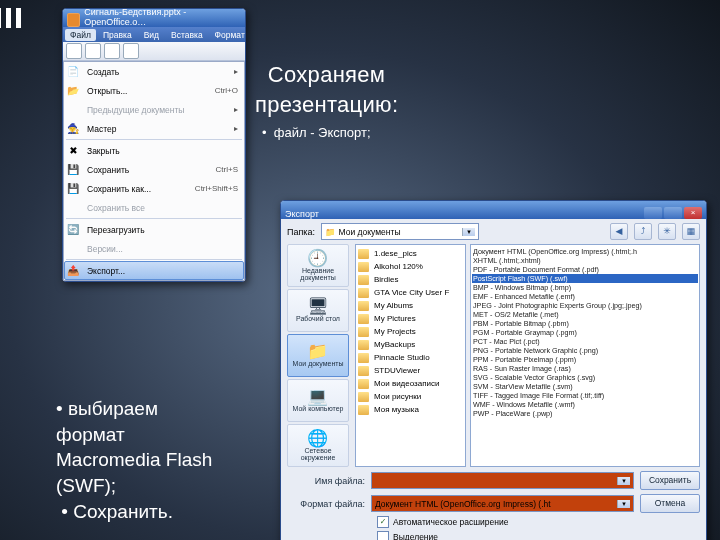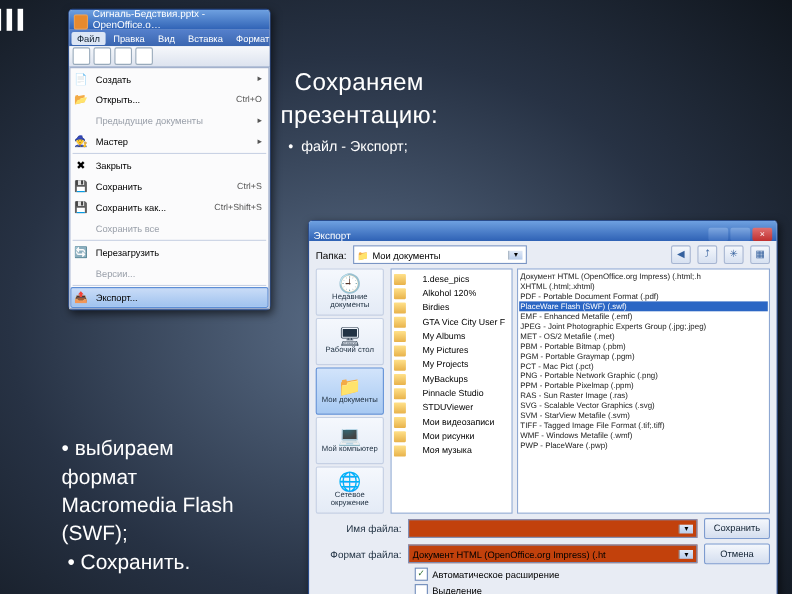--- a/index.html
+++ b/index.html
@@ -40,21 +40,21 @@
   #sc2 .combo{flex:0 0 150px;height:15px;background:#fff;border:1px solid #7a95c4;display:flex;align-items:center;padding:0 3px;gap:3px;font-size:8.5px}
   #sc2 .combo .dd{margin-left:auto;width:12px;text-align:center;background:linear-gradient(#dfe8f6,#b9cdec);border-left:1px solid #9ab;font-size:7px}
   #sc2 .navico{width:16px;height:15px;border:1px solid #a7b6d2;border-radius:2px;background:linear-gradient(#f4f7fc,#d7e1f1);font-size:9px;text-align:center;line-height:15px;color:#35619e}
   #sc2 .mainrow{display:flex;gap:6px}
   #sc2 .places{width:62px;display:flex;flex-direction:column;gap:2px}
   #sc2 .place{height:41px;border:1px solid #c5d0e4;border-radius:2px;background:linear-gradient(#f5f8fd,#e4ebf6);display:flex;flex-direction:column;align-items:center;justify-content:center;font-size:7px;color:#234;text-align:center;line-height:1.05}
   #sc2 .place.sel{background:linear-gradient(#d2e4fb,#a7c9f2);border-color:#5d8ed6}
   #sc2 .plico{font-size:17px;line-height:1}
   #sc2 .lists{flex:1;display:flex;gap:4px}
   #sc2 .flist{width:105px;border:1px solid #8ea8d2;background:#fff;padding:2px;font-size:8px}
-  #sc2 .fl{display:flex;align-items:center;gap:15px;height:13px;white-space:nowrap;overflow:hidden}
+  #sc2 .fl{display:flex;align-items:center;gap:5px;height:13px;white-space:nowrap;overflow:hidden}
   #sc2 .fico{width:11px;height:10px;background:linear-gradient(#ffe18a,#e8b24a);border-radius:1px;flex-shrink:0}
   #sc2 .tlist{flex:1;border:1px solid #8ea8d2;background:#fff;padding:2px;font-size:7.2px;line-height:1.25;color:#222;position:relative;overflow:hidden}
   #sc2 .tlist .hl{background:#2b66c4;color:#fff;padding:0 1px;margin:0 -1px}
   #sc2 .frow{display:flex;align-items:center;gap:6px;font-size:9px;margin-top:4px}
   #sc2 .frow label{width:78px;text-align:right;color:#234}
   #sc2 .fld{flex:1;height:15px;background:#c2410c;border:1px solid #7a95c4;display:flex;align-items:center;padding:0 3px;font-size:8.5px}
   #sc2 .fld .dd{margin-left:auto;width:12px;text-align:center;background:linear-gradient(#dfe8f6,#b9cdec);border-left:1px solid #9ab;font-size:7px}
   #sc2 .dbtn{width:58px;height:17px;border:1px solid #7d9bcf;border-radius:2px;background:linear-gradient(#f4f7fc,#d4deef);font-size:8.5px;text-align:center;line-height:17px;color:#123}
   #sc2 .chk{display:flex;align-items:center;gap:4px;font-size:8.5px;margin-top:3px;margin-left:90px}
   #sc2 .cb{width:10px;height:10px;border:1px solid #6b88b8;background:#fff;font-size:8px;line-height:9px;text-align:center;color:#2a6b2a}
@@ -256,21 +256,22 @@
             </div>
             <div class="fl">
               <div class="fico"></div>
               <span>Моя музыка</span>
             </div>
           </div>
         <div class="tlist" id="sc2-tlist">
             <div>Документ HTML (OpenOffice.org Impress) (.html;.h</div>
             <div>XHTML (.html;.xhtml)</div>
             <div>PDF - Portable Document Format (.pdf)</div>
-            <div class="hl">PlaceWare Flash (SWF) (.swf)</div>
+            <div class="hl">PostScript Flash (SWF) (.swf)</div>
+            <div>BMP - Windows Bitmap (.bmp)</div>
             <div>EMF - Enhanced Metafile (.emf)</div>
             <div>JPEG - Joint Photographic Experts Group (.jpg;.jpeg)</div>
             <div>MET - OS/2 Metafile (.met)</div>
             <div>PBM - Portable Bitmap (.pbm)</div>
             <div>PGM - Portable Graymap (.pgm)</div>
             <div>PCT - Mac Pict (.pct)</div>
             <div>PNG - Portable Network Graphic (.png)</div>
             <div>PPM - Portable Pixelmap (.ppm)</div>
             <div>RAS - Sun Raster Image (.ras)</div>
             <div>SVG - Scalable Vector Graphics (.svg)</div>

